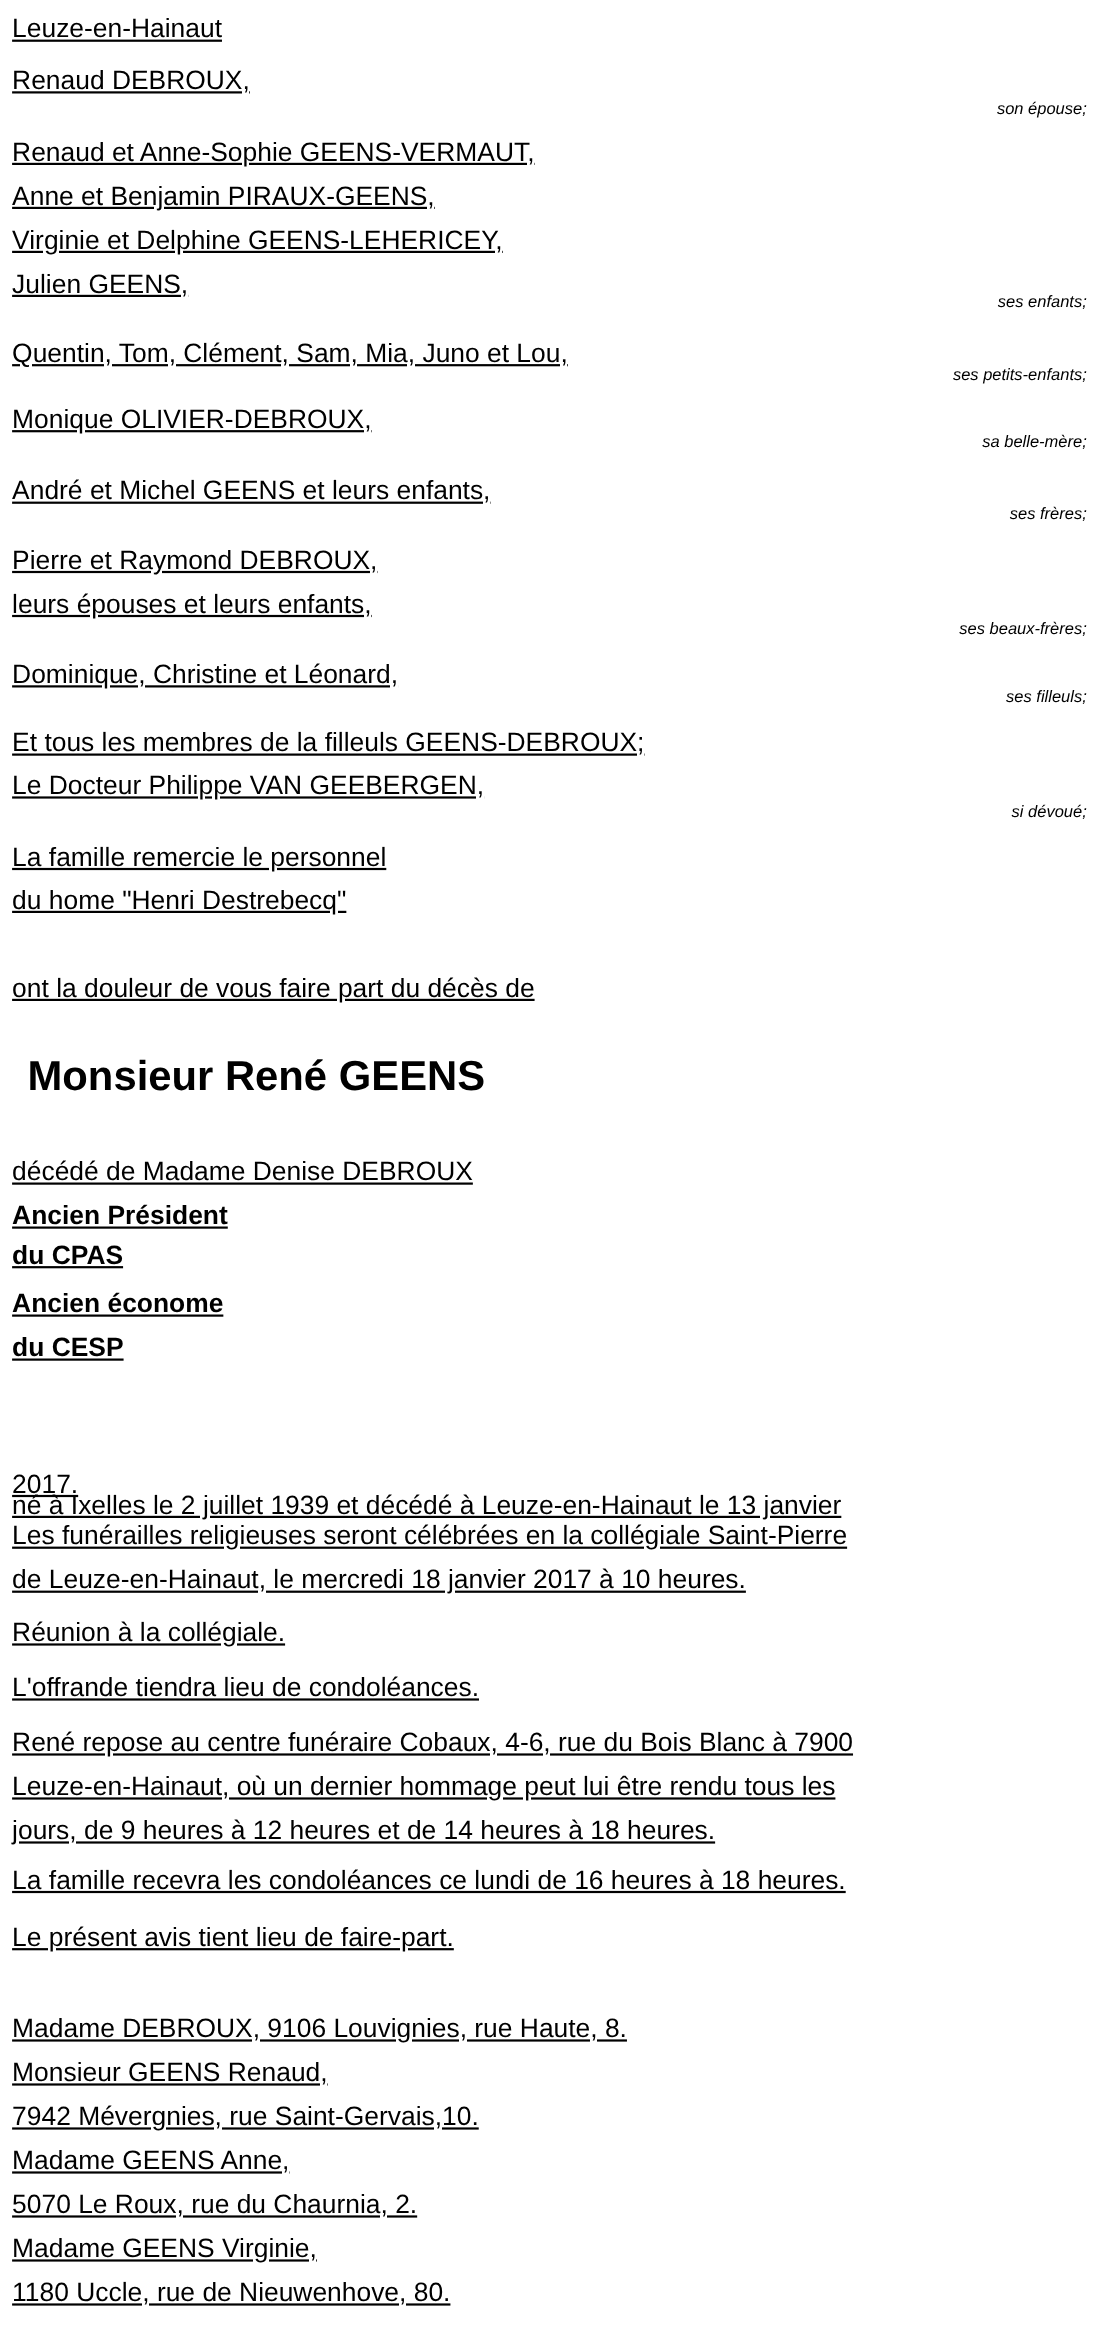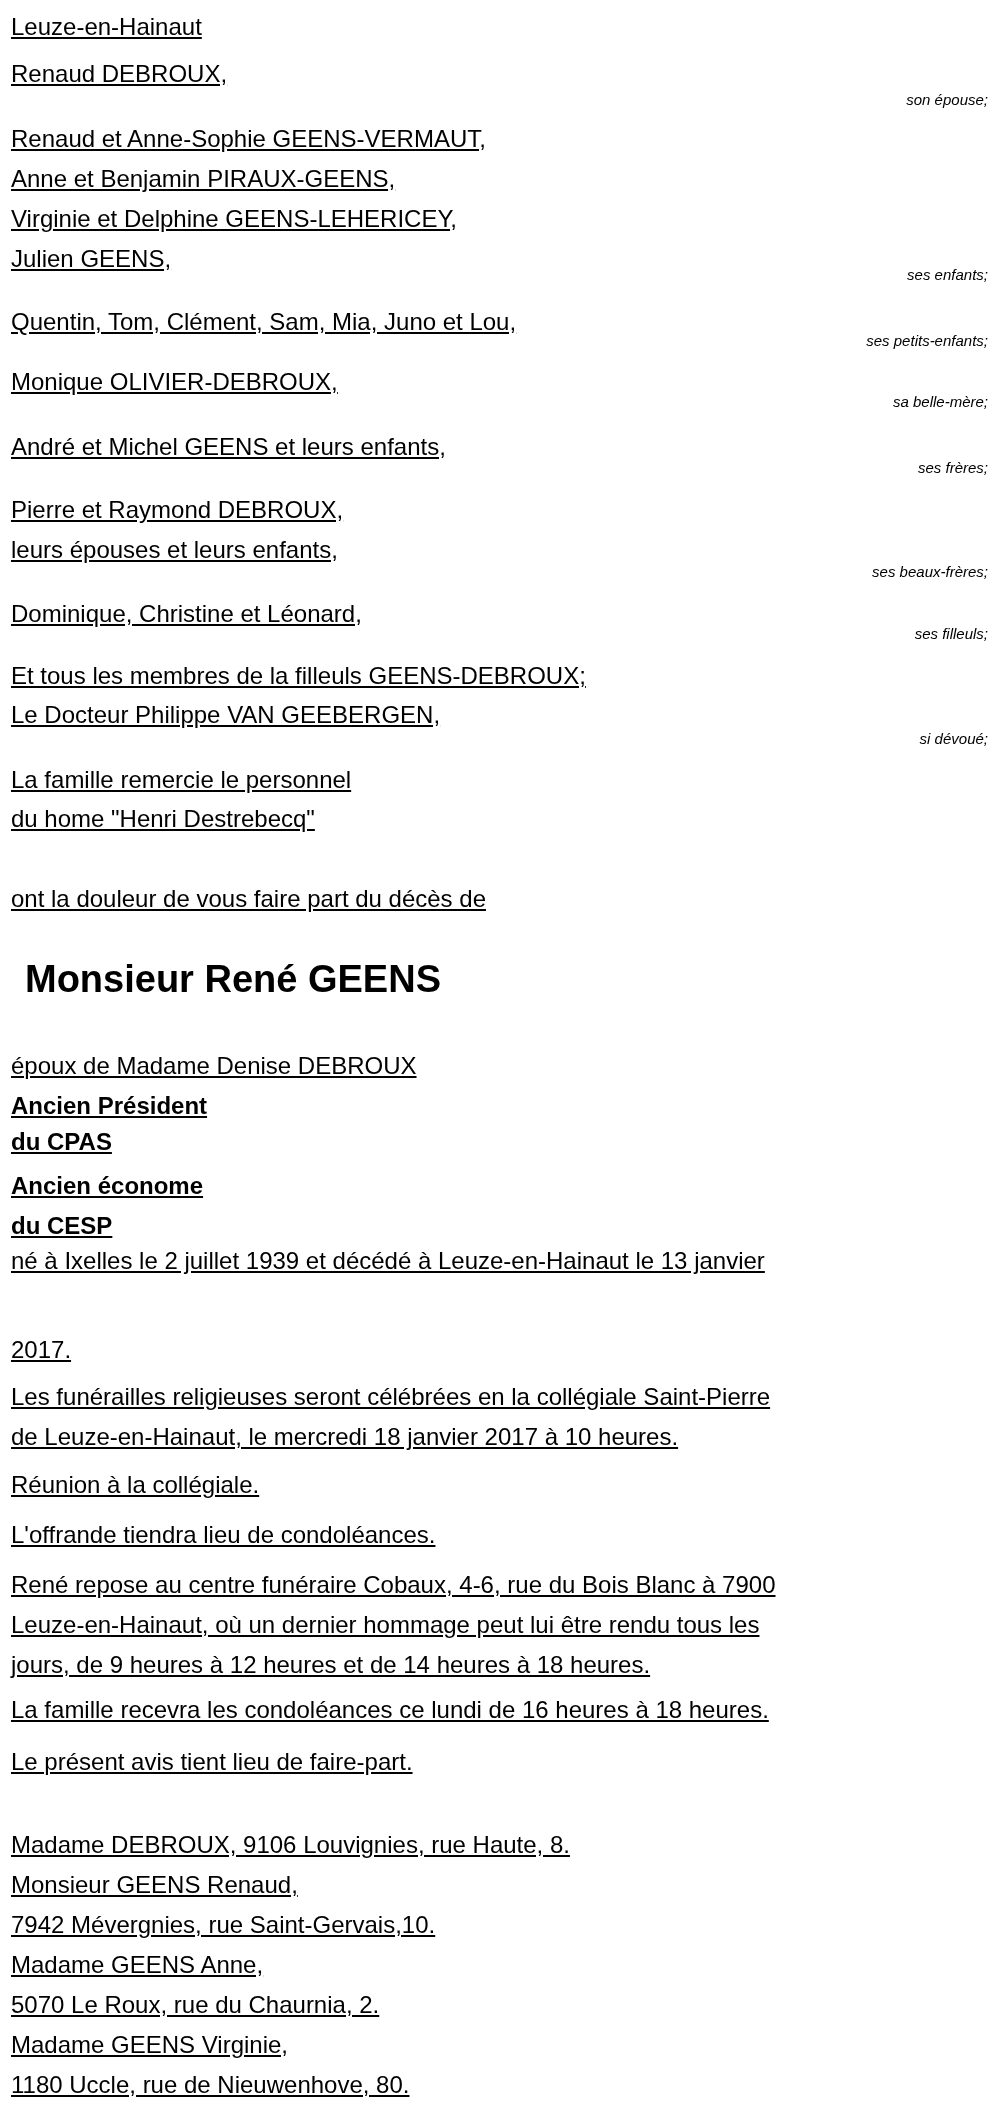--- a/index.html
+++ b/index.html
@@ -45,28 +45,28 @@
   <div class="ln" style="top:695px">Le Docteur Philippe VAN GEEBERGEN,</div>
   <div class="lbl" style="top:724px">si dévoué;</div>
 </section>
 
 <div class="ln" style="top:760px">La famille remercie le personnel</div>
 <div class="ln" style="top:799px">du home "Henri Destrebecq"</div>
 
 <div class="ln" style="top:879px">ont la douleur de vous faire part du décès de</div>
 
 <div class="name" style="top:954px">Monsieur René GEENS</div>
-<div class="ln" style="top:1046px">époux de Madame Denise DEBROUX</div>
+<div class="ln" style="top:1046px">décédé de Madame Denise DEBROUX</div>
 <div class="ln b" style="top:1086px">Ancien Président</div>
 <div class="ln b" style="top:1122px">du CPAS</div>
 <div class="ln b" style="top:1166px">Ancien économe</div>
 <div class="ln b" style="top:1206px">du CESP</div>
 
 <section>
-  <div class="ln" style="top:1241px">né à Ixelles le 2 juillet 1939 et décédé à Leuze-en-Hainaut le 13 janvier</div>
+  <div class="ln" style="top:1349px">né à Ixelles le 2 juillet 1939 et décédé à Leuze-en-Hainaut le 13 janvier</div>
   <div class="ln" style="top:1330px">2017.</div>
 
   <div class="ln" style="top:1377px">Les funérailles religieuses seront célébrées en la collégiale Saint-Pierre</div>
   <div class="ln" style="top:1417px">de Leuze-en-Hainaut, le mercredi 18 janvier 2017 à 10 heures.</div>
 
   <div class="ln" style="top:1465px">Réunion à la collégiale.</div>
 
   <div class="ln" style="top:1515px">L'offrande tiendra lieu de condoléances.</div>
 
   <div class="ln" style="top:1565px">René repose au centre funéraire Cobaux, 4-6, rue du Bois Blanc à 7900</div>

